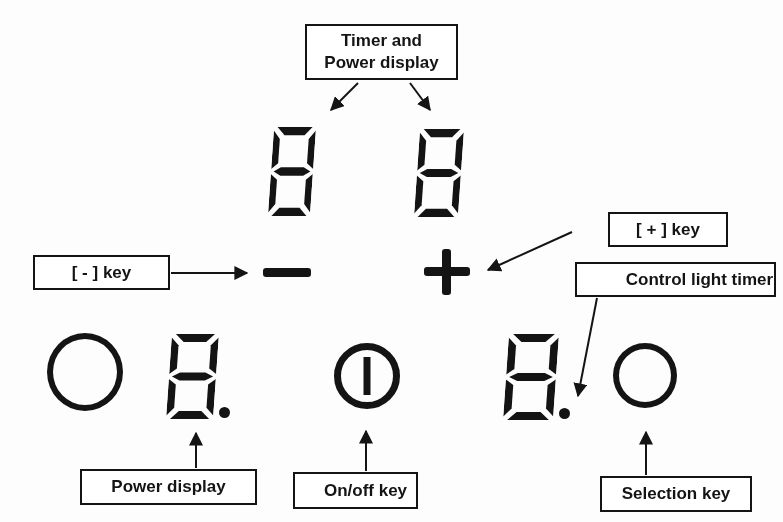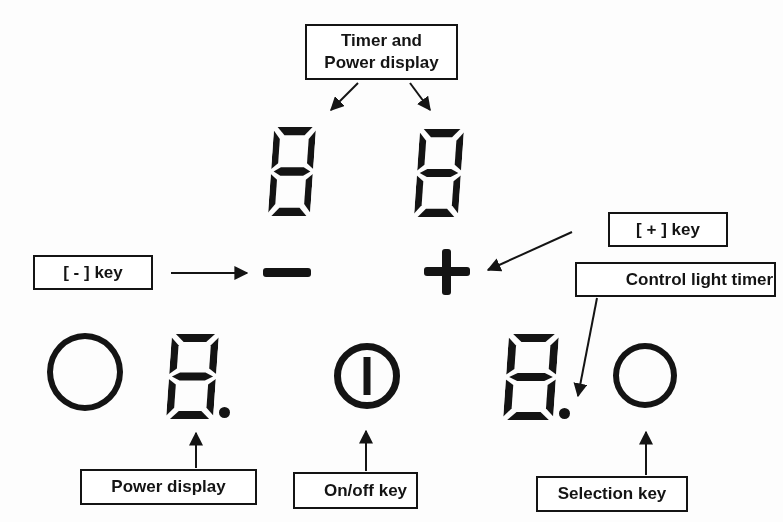--- a/index.html
+++ b/index.html
@@ -137,31 +137,31 @@
     <line x1="196" y1="468" x2="196" y2="433" marker-end="url(#ah)"></line>
     <line x1="366" y1="471" x2="366" y2="431" marker-end="url(#ah)"></line>
     <line x1="646" y1="475" x2="646" y2="432" marker-end="url(#ah)"></line>
   </svg>
 
   <div class="callout" style="left:305px;top:24px;width:153px;height:56px;">
     <span>Timer and</span>
     <span>Power display</span>
   </div>
 
-  <div class="callout" style="left:33px;top:255px;width:120px;height:35px;">[ - ] key</div>
+  <div class="callout" style="left:33px;top:255px;width:137px;height:35px;">[ - ] key</div>
 
   <div class="callout" style="left:572px;top:212px;width:120px;height:35px;margin-left:36px;">[ + ] key</div>
 
   <div class="callout" style="left:575px;top:262px;width:201px;height:35px;padding-left:48px;">Control light timer</div>
 
   <div class="callout" style="left:80px;top:469px;width:177px;height:36px;">Power display</div>
 
   <div class="callout" style="left:293px;top:472px;width:125px;height:37px;padding-left:20px;">On/off key</div>
 
-  <div class="callout" style="left:536px;top:476px;width:152px;height:36px;">Selection key</div>
+  <div class="callout" style="left:600px;top:476px;width:152px;height:36px;">Selection key</div>
 
   <div class="digit" style="left:271px;top:127px;width:42px;height:89px;">
       <svg viewBox="0 0 96 172" preserveAspectRatio="none">
         <polygon points="8,0 88,0 71,16 25,16"></polygon>
         <polygon points="96,7 96,81 81,70 81,23"></polygon>
         <polygon points="96,91 96,165 81,149 81,102"></polygon>
         <polygon points="8,172 88,172 71,156 25,156"></polygon>
         <polygon points="0,91 15,102 15,149 0,165"></polygon>
         <polygon points="0,7 15,23 15,70 0,81"></polygon>
         <polygon points="6,86 22,78 74,78 90,86 74,94 22,94"></polygon>

